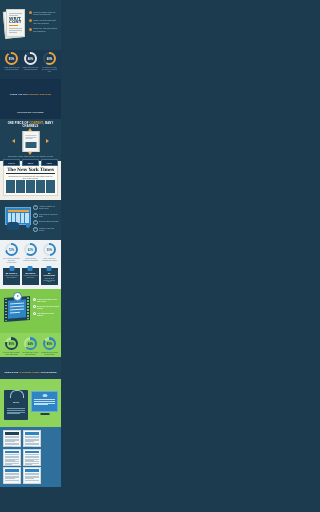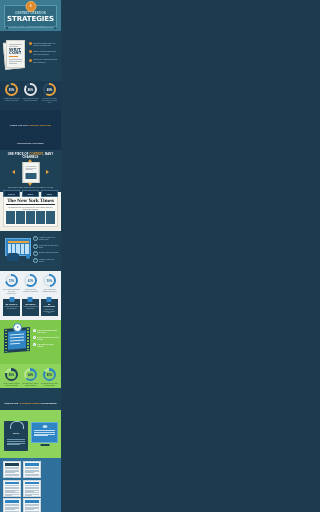--- a/index.html
+++ b/index.html
@@ -146,28 +146,20 @@
   .tcard{width:18px;height:17px;background:#f4f7f9;border:.4px solid #cdd8de;padding:1px;box-sizing:border-box;position:relative;}
   .tcard .th{height:2.4px;background:#2f84c4;margin-bottom:1px;}
   .tcard .tl2 i{display:block;height:.55px;background:#b9c7d0;margin-bottom:.9px;}
   .tcard.alt .th{background:#1f4156;}
 </style>
 </head>
 <body>
 
 <div class="page">
 
-  <div class="sec-header">
-    <div class="hdr-band"></div>
-    <div class="hdr-plate"></div>
-    <div class="badge">3</div>
-    <div class="hdr-kicker">CONTENT CREATION</div>
-    <div class="hdr-title">STRATEGIES</div>
-    <div class="hdr-sub">THAT WILL HELP YOUR BUSINESS THRIVE</div>
-  </div>
 
   <div class="sec-doc">
     <div class="doc-illus">
       <div class="paper p1"></div>
       <div class="paper p2">
         <span class="p-line" style="top:3px"></span>
         <span class="p-line" style="top:5px;right:6px"></span>
         <div class="p-head">WRITE CONTENT</div>
         <span class="p-rule"></span>
         <span class="p-line" style="top:18px"></span>

